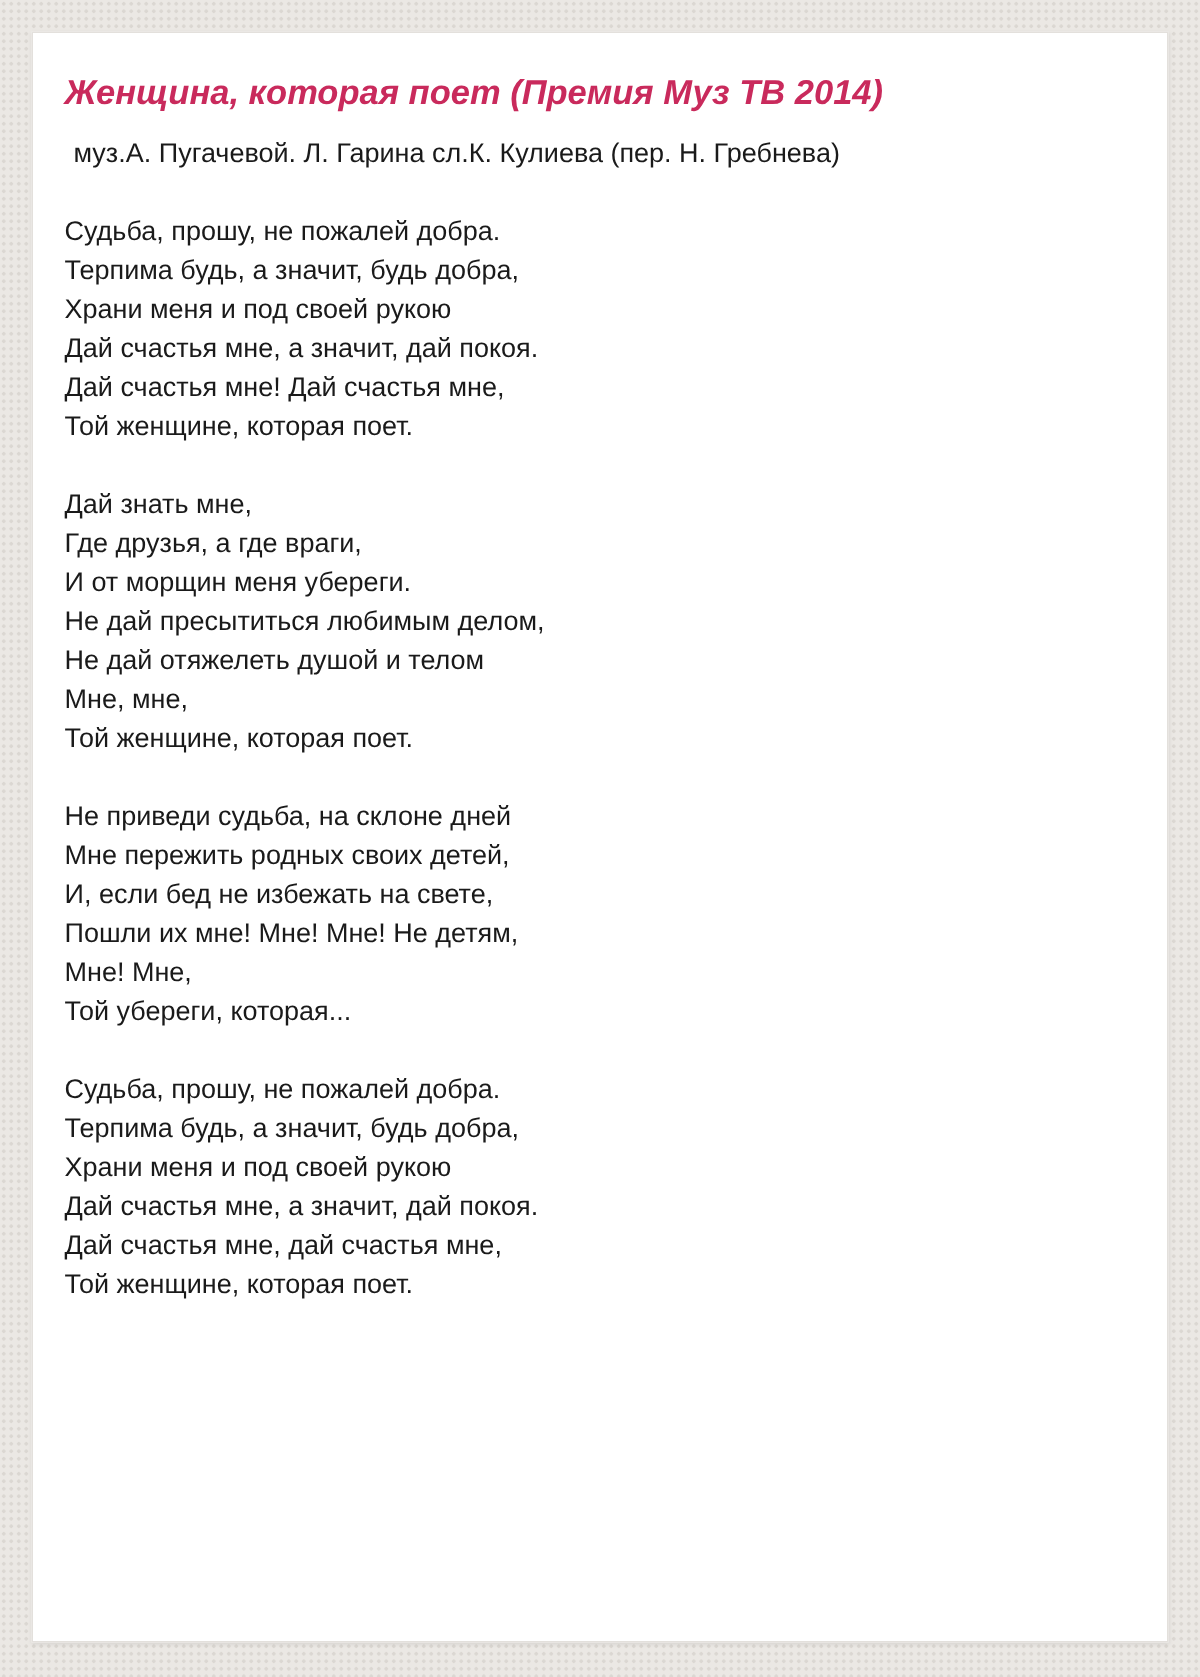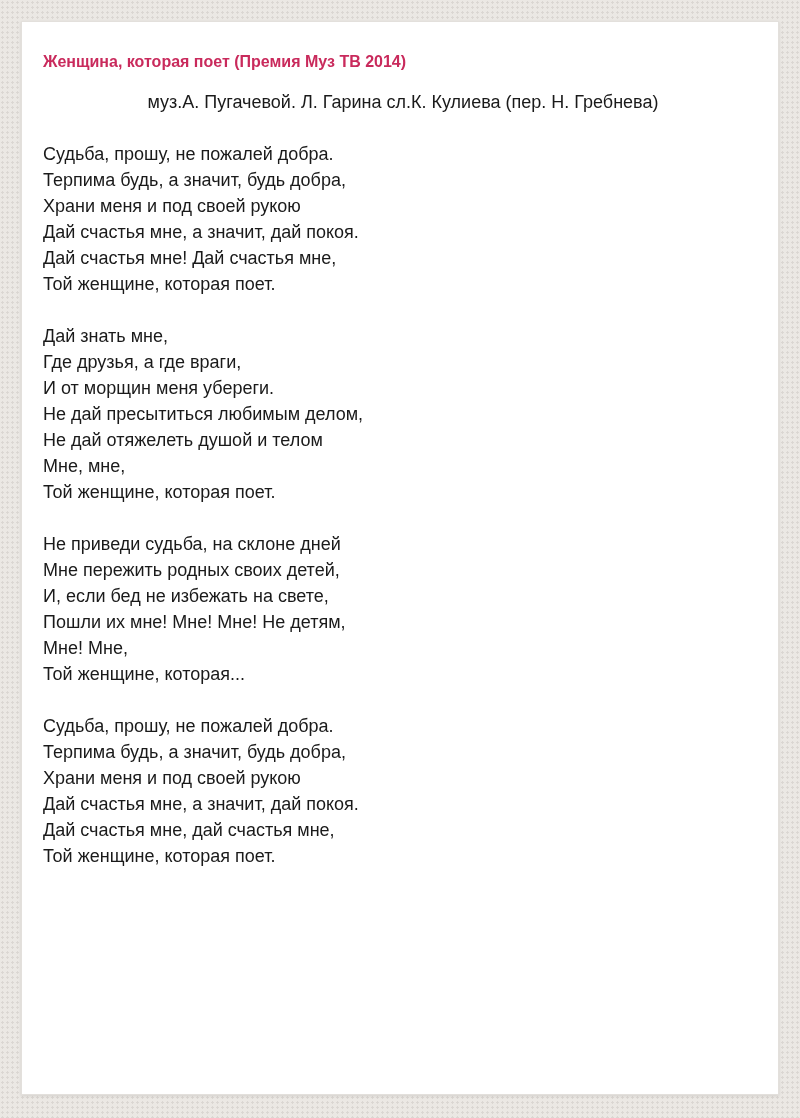--- a/index.html
+++ b/index.html
@@ -20,24 +20,25 @@
     top: 21px;
     width: 758px;
     min-height: 1074px;
     background: #ffffff;
     border: 1px solid #e3e0dc;
     box-shadow: 0 1px 3px rgba(0,0,0,0.10);
     padding: 26px 21px 30px 21px;
   }
   .song-title {
     margin: 0 0 2px 0;
-    font-size: 16px;
+    font-size: 23px;
     line-height: 27px;
     font-weight: bold;
     color: #c92a5c;
+    font-style: italic;
   }
   .artist-line {
     margin: 0;
     font-size: 15px;
     line-height: 18px;
     color: #3a3a3a;
     padding-bottom: 7px;
     border-bottom: 1px dashed #8fb4bd;
   }
   .artist-link {
@@ -46,21 +47,20 @@
     cursor: pointer;
   }
   .lyrics {
     font-size: 18px;
     line-height: 26px;
     color: #1a1a1a;
   }
   .credits {
     margin: 14px 0 0 6px;
     white-space: pre-line;
-    text-align: center;
   }
   .stanza {
     margin: 26px 0 0 0;
     white-space: pre-line;
   }
 </style>
 </head>
 <body>
 
 <div class="card">
@@ -81,21 +81,21 @@
 И от морщин меня убереги.
 Не дай пресытиться любимым делом,
 Не дай отяжелеть душой и телом
 Мне, мне,
 Той женщине, которая поет.</p>
         <p class="stanza">Не приведи судьба, на склоне дней
 Мне пережить родных своих детей,
 И, если бед не избежать на свете,
 Пошли их мне! Мне! Мне! Не детям,
 Мне! Мне,
-Той женщине, которая...</p>
+Той убереги, которая...</p>
         <p class="stanza">Судьба, прошу, не пожалей добра.
 Терпима будь, а значит, будь добра,
 Храни меня и под своей рукою
 Дай счастья мне, а значит, дай покоя.
 Дай счастья мне, дай счастья мне,
 Той женщине, которая поет.</p>
       </div>
   </div>
 </div>
 

